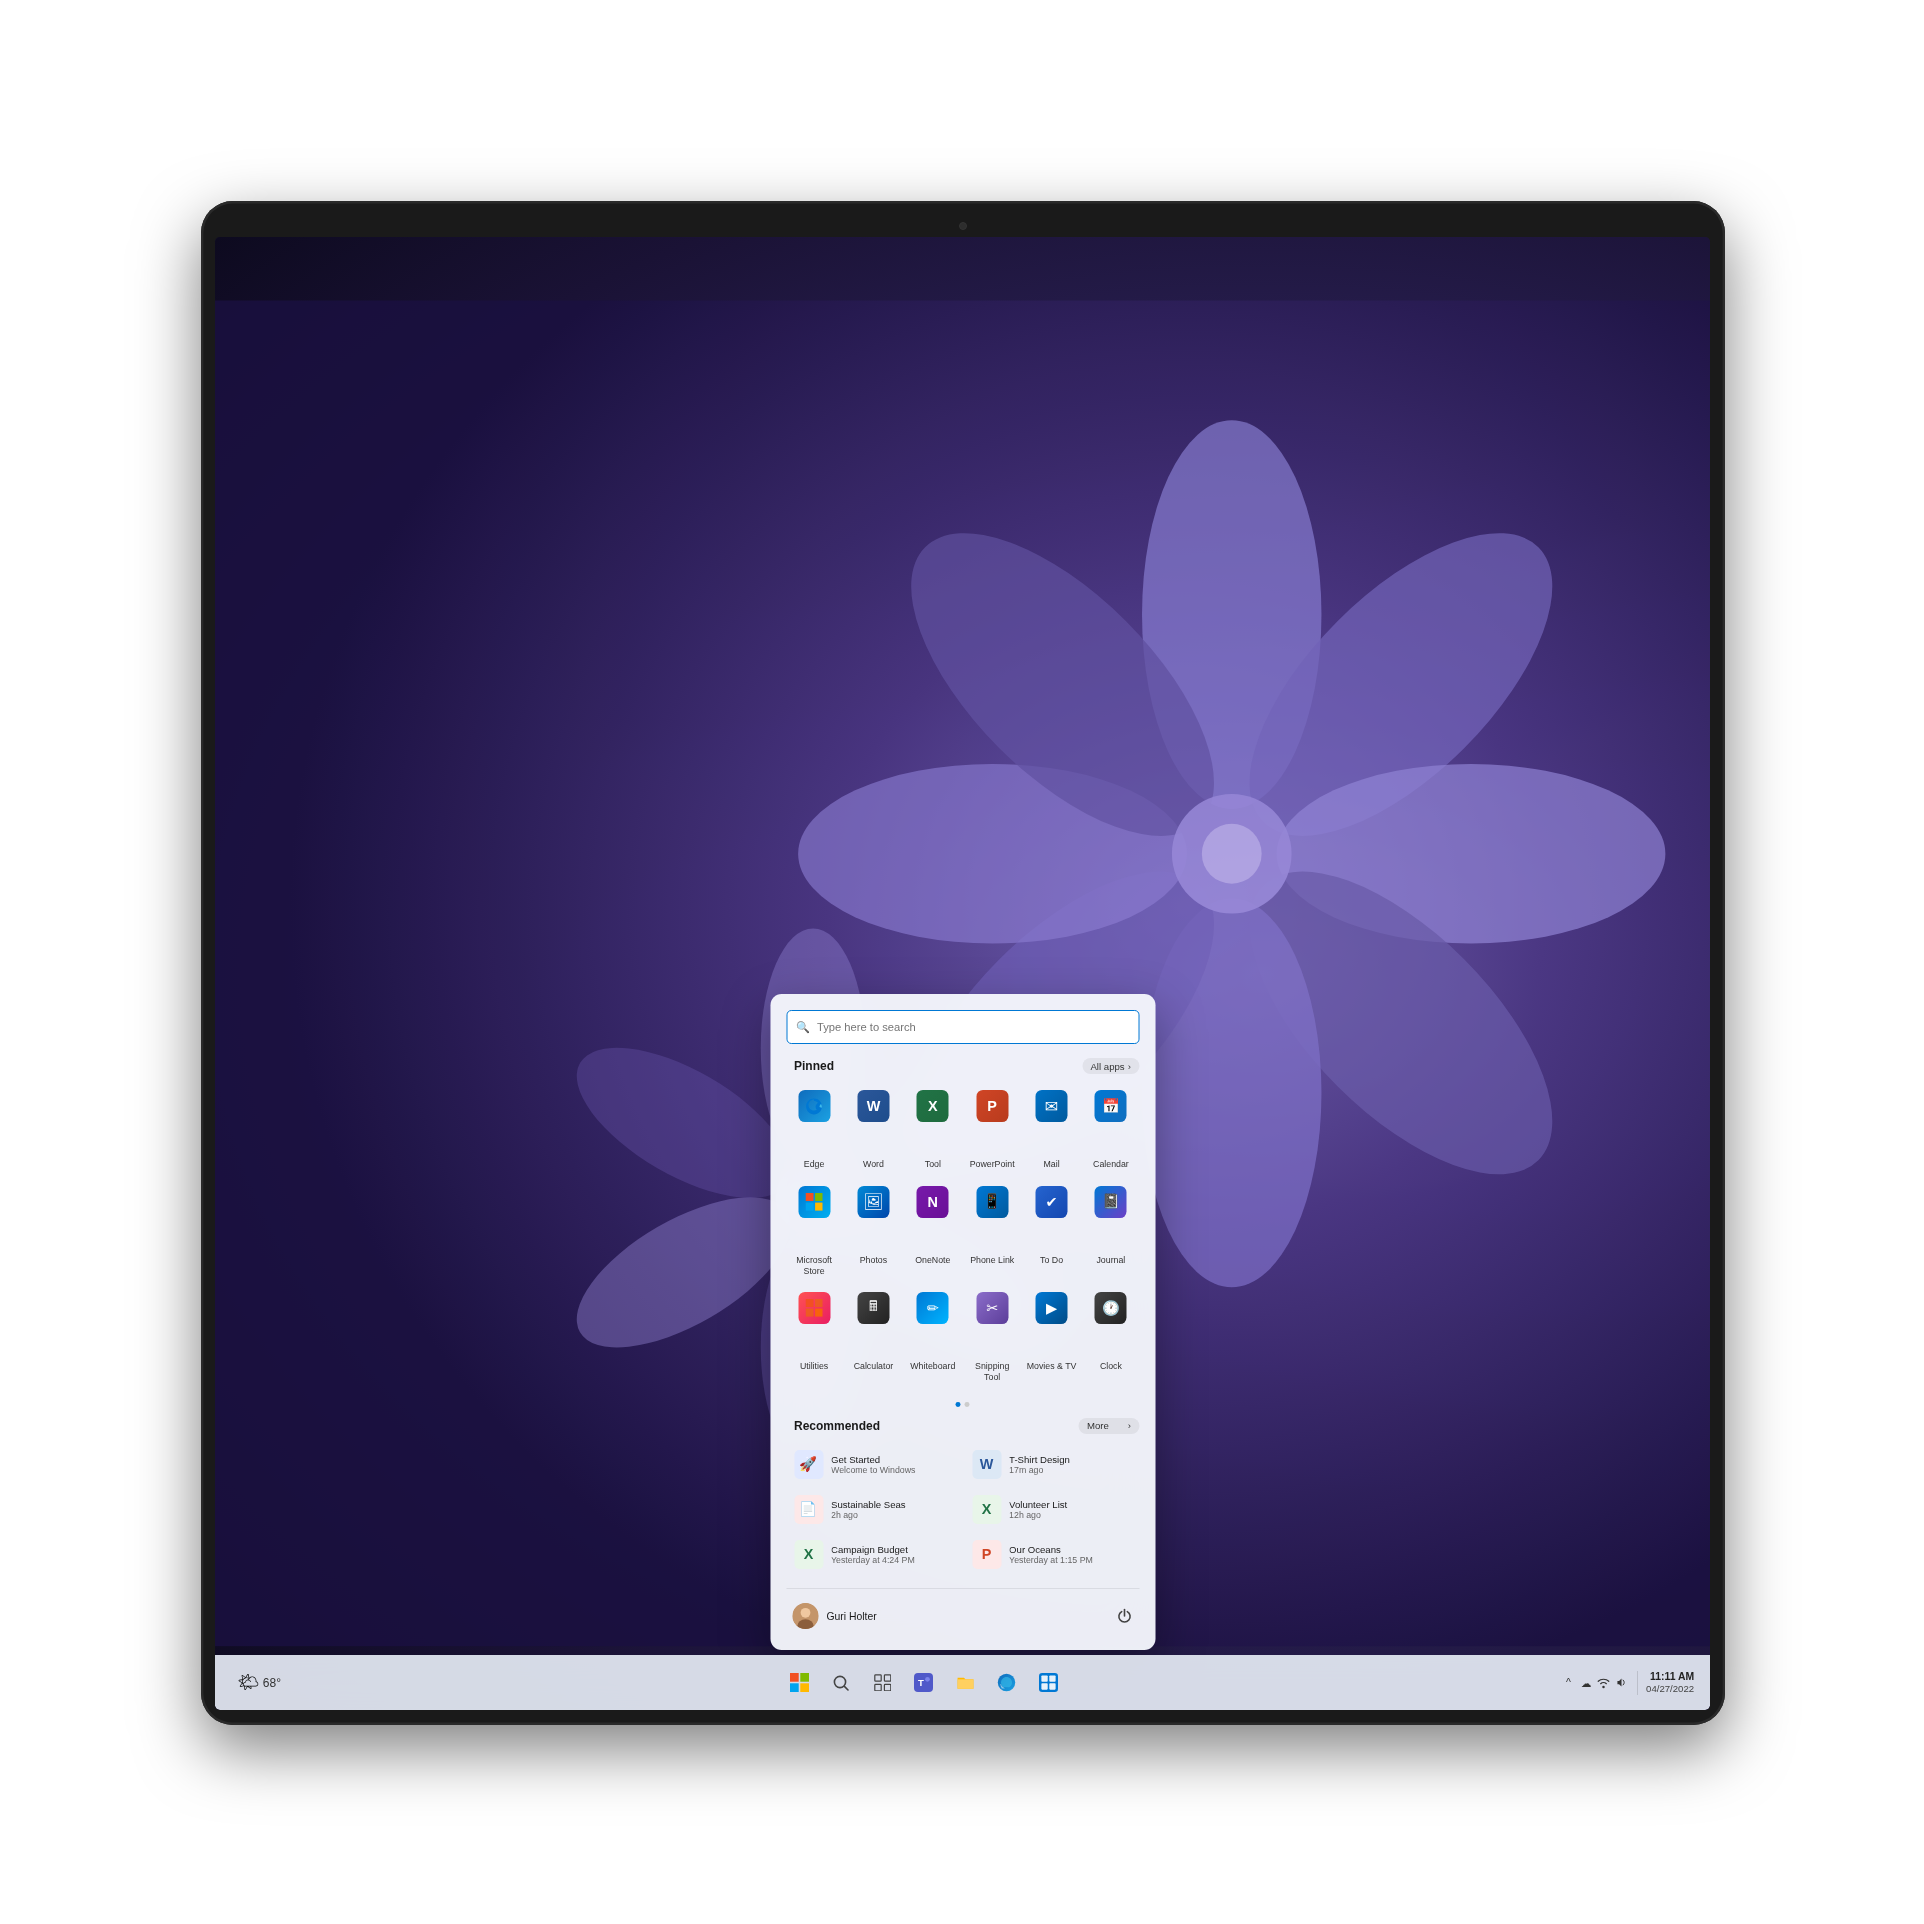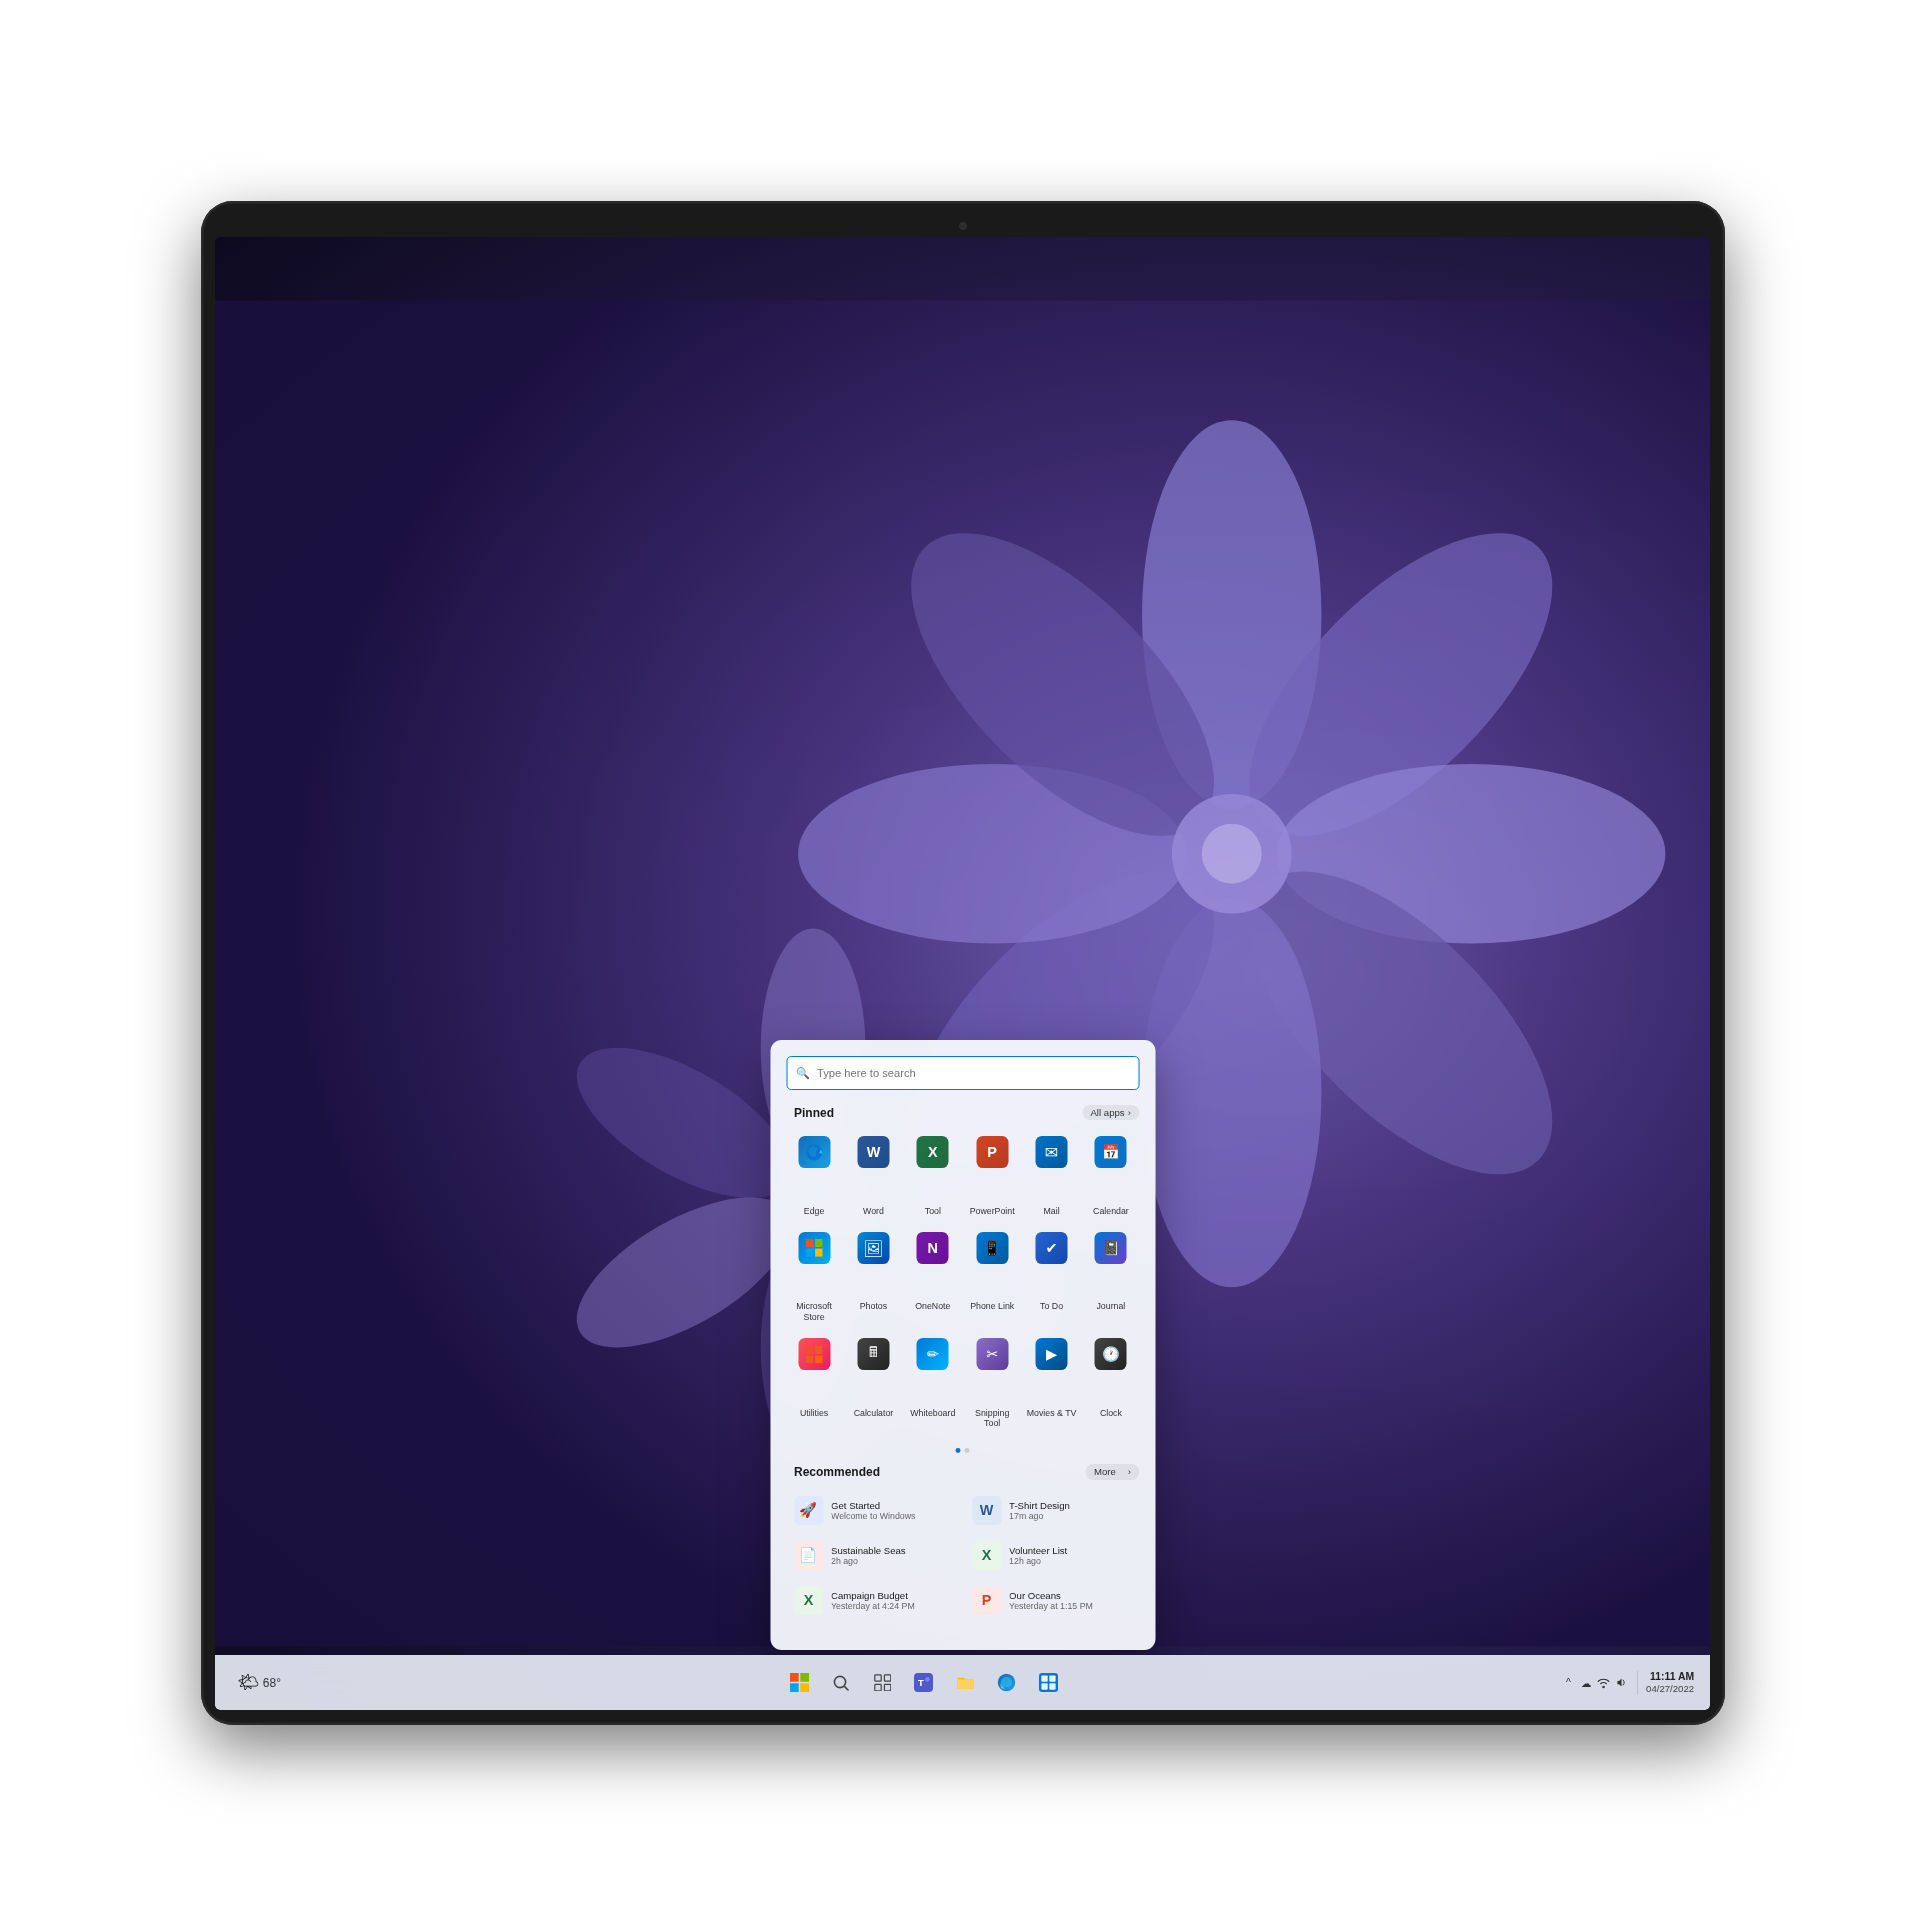--- a/index.html
+++ b/index.html
@@ -234,21 +234,21 @@
       color: #333;
       text-align: center;
       line-height: 1.2;
       margin-top: 34px;
     }
 
     
     .more-btn {
       display: flex;
       align-items: center;
-      gap: 12px;
+      gap: 19px;
       padding: 2.4px 8px;
       border-radius: 11.2px;
       background: rgba(0,0,0,0.06);
       font-size: 9.6px;
       color: #333;
       cursor: pointer;
       border: none;
     }
 
     .recommended-grid {
@@ -650,20 +650,38 @@
           <div class="rec-icon" style="background:#fde8e8">
             <span style="color:#d04525;font-weight:700;font-size:14.4px">P</span>
           </div>
           <div class="rec-text">
             <div class="rec-name">Our Oceans</div>
             <div class="rec-time">Yesterday at 1:15 PM</div>
           </div>
         </div>
       </div>
 
+      <div class="start-footer">
+        <div class="user-info">
+          <div class="user-avatar">
+            <svg width="26" height="26" viewBox="0 0 32 32">
+              <circle cx="16" cy="16" r="16" fill="#c4956a"></circle>
+              <circle cx="16" cy="12" r="6" fill="#f0c8a0"></circle>
+              <ellipse cx="16" cy="28" rx="10" ry="8" fill="#8b5e3c"></ellipse>
+            </svg>
+          </div>
+          <span class="user-name">Guri Holter</span>
+        </div>
+        <div class="power-btn">
+          <svg width="16" height="16" viewBox="0 0 20 20" fill="none">
+            <path d="M10 2v8" stroke="#444" stroke-width="2" stroke-linecap="round"></path>
+            <path d="M6.5 4.5A7 7 0 1013.5 4.5" stroke="#444" stroke-width="2" stroke-linecap="round" fill="none"></path>
+          </svg>
+        </div>
+      </div>
     </div>
 
     <div class="taskbar">
       <div class="taskbar-left">
         <div class="weather-widget">
           <span style="font-size:17.6px">🌤</span>
           <span class="weather-temp">68°</span>
         </div>
       </div>
 

